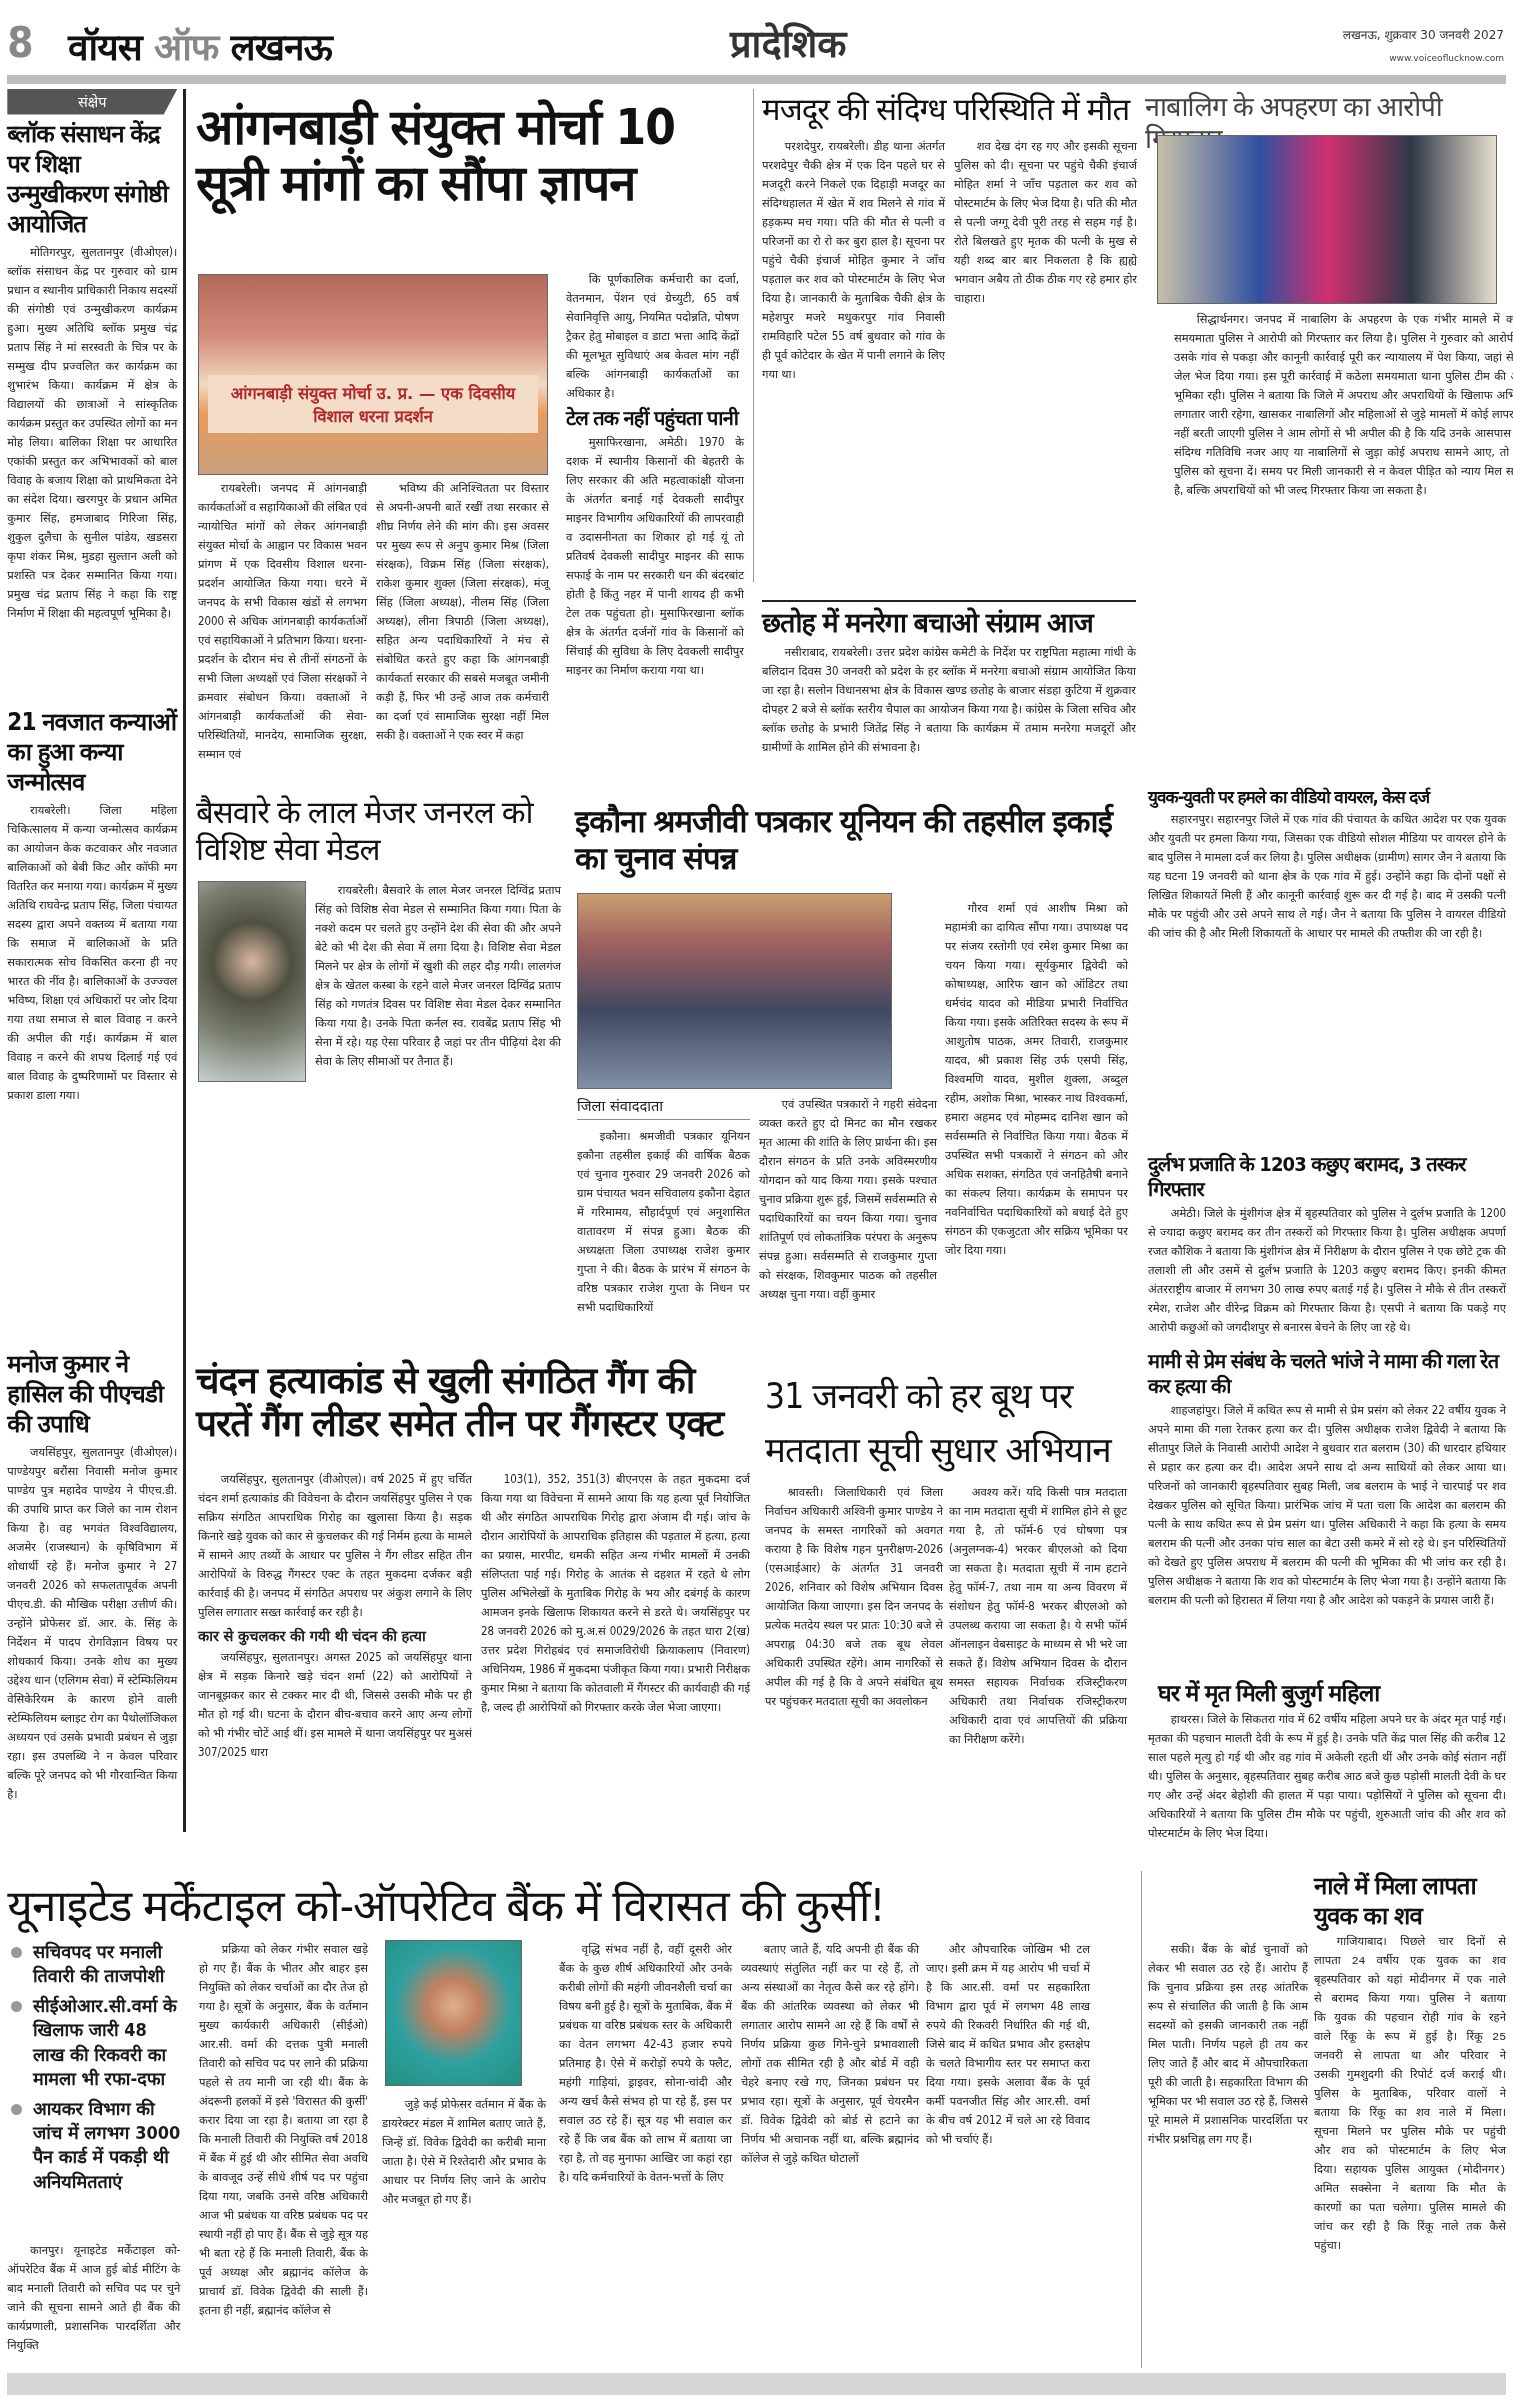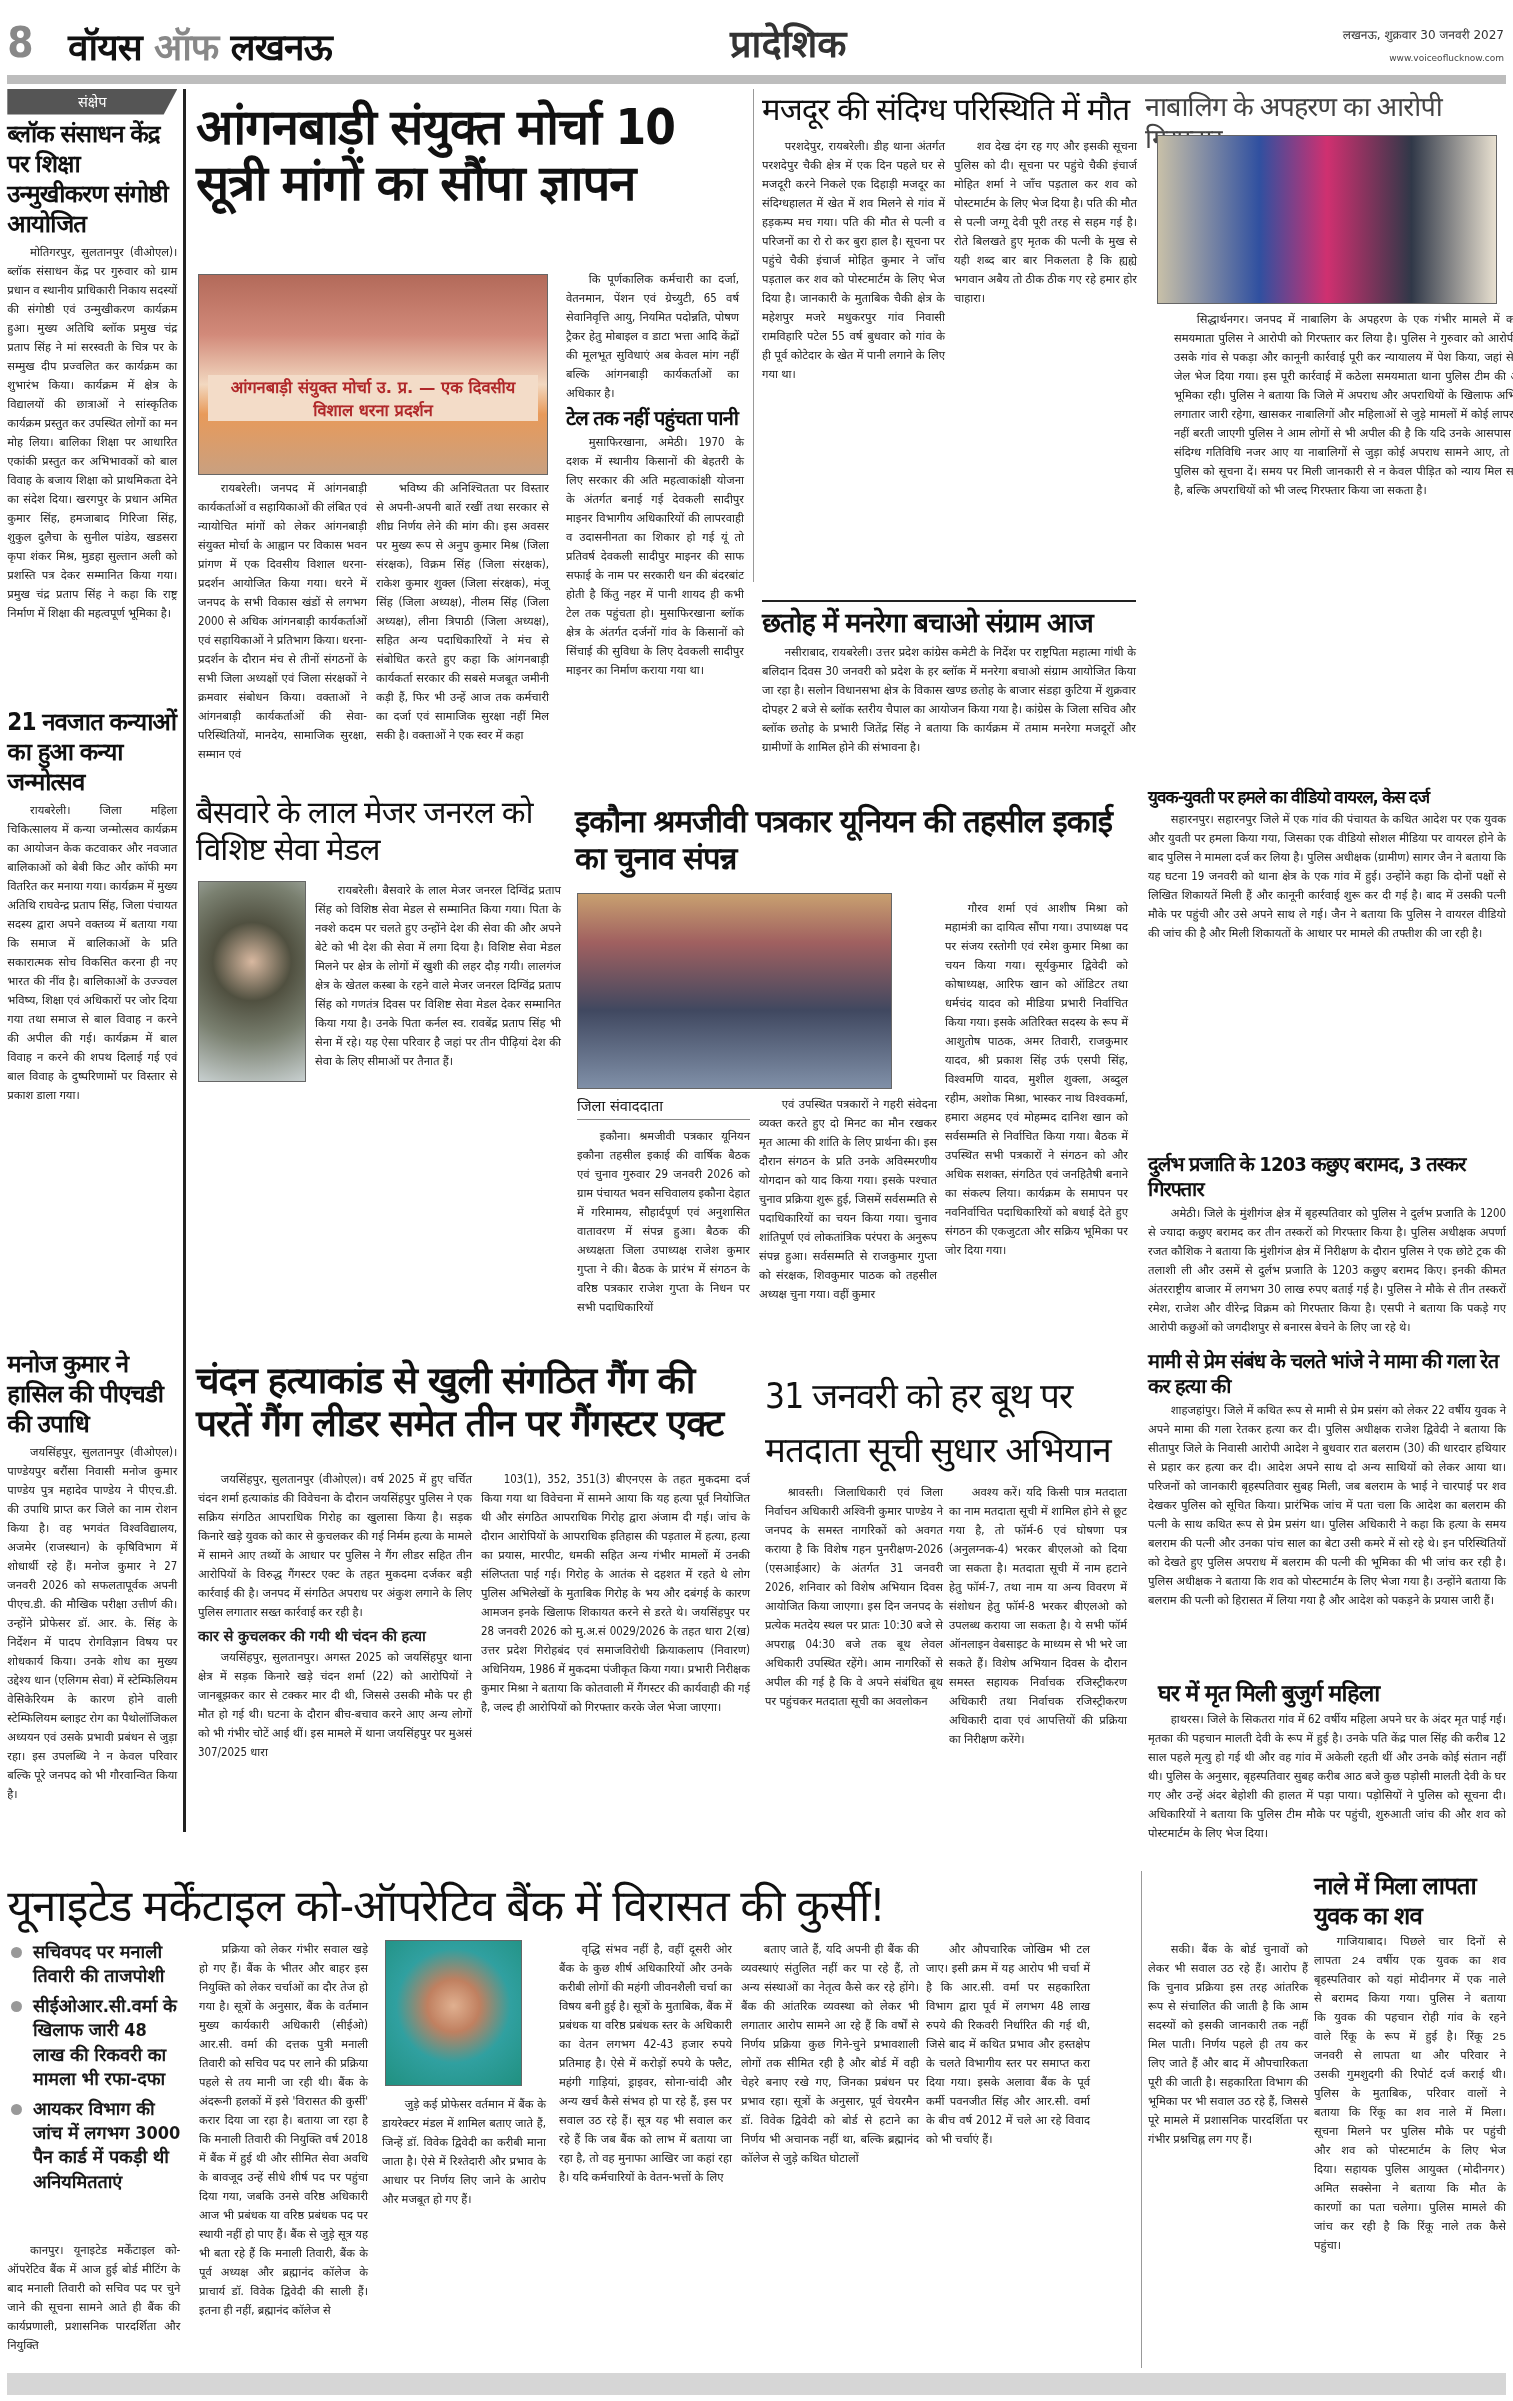--- a/index.html
+++ b/index.html
@@ -72,21 +72,21 @@
   <h2 class="hl-m" style="font-size:24px;">मनोज कुमार ने हासिल की पीएचडी की उपाधि</h2>
   <div class="body" style="margin-top:3.7px;">
       <p>जयसिंहपुर, सुलतानपुर (वीओएल)। पाण्डेयपुर बरौंसा निवासी मनोज कुमार पाण्डेय पुत्र महादेव पाण्डेय ने पीएच.डी. की उपाधि प्राप्त कर जिले का नाम रोशन किया है। वह भगवंत विश्वविद्यालय, अजमेर (राजस्थान) के कृषिविभाग में शोधार्थी रहे हैं। मनोज कुमार ने 27 जनवरी 2026 को सफलतापूर्वक अपनी पीएच.डी. की मौखिक परीक्षा उत्तीर्ण की। उन्होंने प्रोफेसर डॉ. आर. के. सिंह के निर्देशन में पादप रोगविज्ञान विषय पर शोधकार्य किया। उनके शोध का मुख्य उद्देश्य धान (एलिगम सेवा) में स्टेम्फिलियम वेसिकेरियम के कारण होने वाली स्टेम्फिलियम ब्लाइट रोग का पैथोलॉजिकल अध्ययन एवं उसके प्रभावी प्रबंधन से जुड़ा रहा। इस उपलब्धि ने न केवल परिवार बल्कि पूरे जनपद को भी गौरवान्वित किया है।</p>
     </div>
 </div>
 
 <div class="abs" style="left:196px; top:100px; width:548px;">
   <h1 class="hl-xl">आंगनबाड़ी संयुक्त मोर्चा 10 सूत्री मांगों का सौंपा ज्ञापन</h1>
 </div>
 <div class="abs photo protest" style="left:198px; top:274px; width:350px; height:201px;">
-  <div style="position:absolute; left:9px; top:100px; right:9px; background:#f3dcc8; color:#b0282a; font-weight:bold; font-size:16.4px; padding:0; text-align:center;">आंगनबाड़ी संयुक्त मोर्चा उ. प्र. — एक दिवसीय विशाल धरना प्रदर्शन</div>
+  <div style="position:absolute; left:9px; top:100px; right:9px; background:#f3dcc8; color:#b0282a; font-weight:bold; font-size:16.4px; padding:6px; text-align:center;">आंगनबाड़ी संयुक्त मोर्चा उ. प्र. — एक दिवसीय विशाल धरना प्रदर्शन</div>
 </div>
 <div class="abs body" style="left:198px; top:479px; width:169px;">
     <p>रायबरेली। जनपद में आंगनबाड़ी कार्यकर्ताओं व सहायिकाओं की लंबित एवं न्यायोचित मांगों को लेकर आंगनबाड़ी संयुक्त मोर्चा के आह्वान पर विकास भवन प्रांगण में एक दिवसीय विशाल धरना-प्रदर्शन आयोजित किया गया। धरने में जनपद के सभी विकास खंडों से लगभग 2000 से अधिक आंगनबाड़ी कार्यकर्ताओं एवं सहायिकाओं ने प्रतिभाग किया। धरना-प्रदर्शन के दौरान मंच से तीनों संगठनों के सभी जिला अध्यक्षों एवं जिला संरक्षकों ने क्रमवार संबोधन किया। वक्ताओं ने आंगनबाड़ी कार्यकर्ताओं की सेवा-परिस्थितियों, मानदेय, सामाजिक सुरक्षा, सम्मान एवं</p>
   </div>
 <div class="abs body" style="left:376px; top:479px; width:173px;">
     <p>भविष्य की अनिश्चितता पर विस्तार से अपनी-अपनी बातें रखीं तथा सरकार से शीघ्र निर्णय लेने की मांग की। इस अवसर पर मुख्य रूप से अनुप कुमार मिश्र (जिला संरक्षक), विक्रम सिंह (जिला संरक्षक), राकेश कुमार शुक्ल (जिला संरक्षक), मंजू सिंह (जिला अध्यक्ष), नीलम सिंह (जिला अध्यक्ष), लीना त्रिपाठी (जिला अध्यक्ष), सहित अन्य पदाधिकारियों ने मंच से संबोधित करते हुए कहा कि आंगनबाड़ी कार्यकर्ता सरकार की सबसे मजबूत जमीनी कड़ी हैं, फिर भी उन्हें आज तक कर्मचारी का दर्जा एवं सामाजिक सुरक्षा नहीं मिल सकी है। वक्ताओं ने एक स्वर में कहा</p>
   </div>
 <div class="abs body" style="left:566px; top:270px; width:173px;">
     <p>कि पूर्णकालिक कर्मचारी का दर्जा, वेतनमान, पेंशन एवं ग्रेच्युटी, 65 वर्ष सेवानिवृत्ति आयु, नियमित पदोन्नति, पोषण ट्रैकर हेतु मोबाइल व डाटा भत्ता आदि केंद्रों की मूलभूत सुविधाएं अब केवल मांग नहीं बल्कि आंगनबाड़ी कार्यकर्ताओं का अधिकार है।</p>
   </div>

